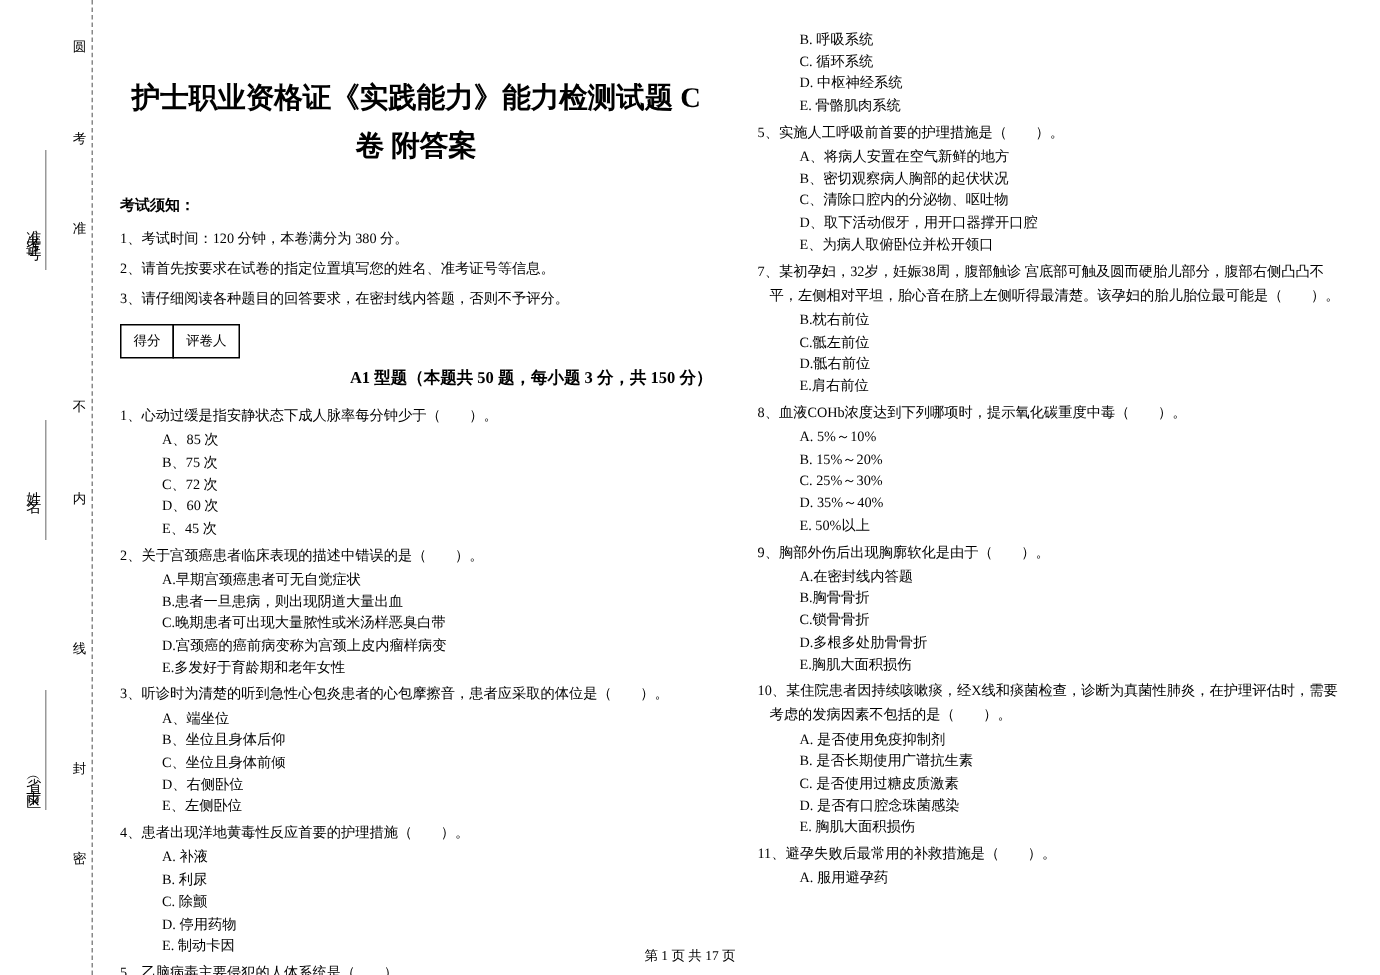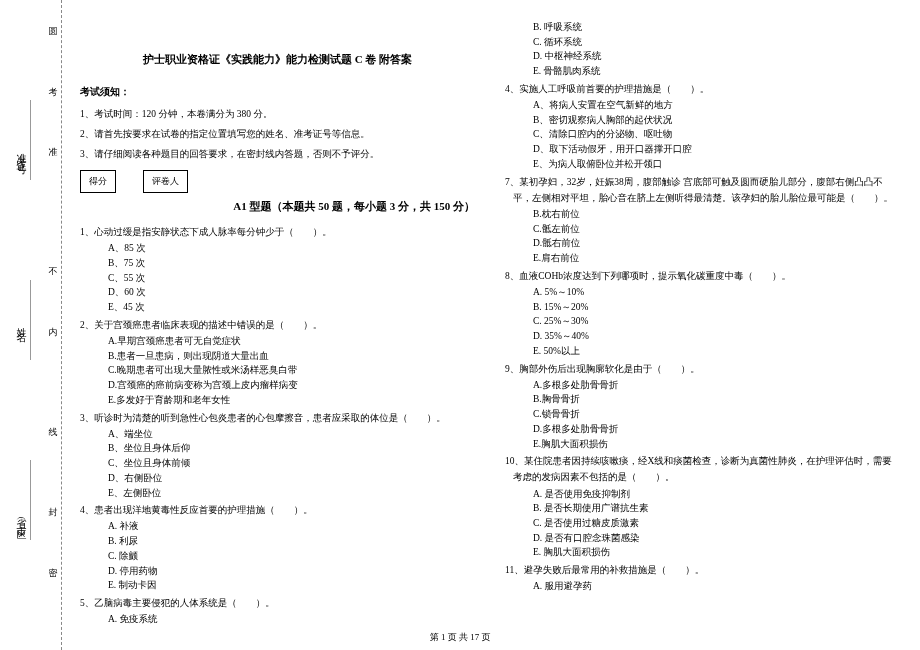--- a/index.html
+++ b/index.html
@@ -62,36 +62,35 @@
       gap: 30px;
     }
     .column {
       flex: 1;
       font-size: 9.5px;
       line-height: 1.7;
     }
     .title {
       text-align: center;
       font-weight: bold;
-      font-size: 11px;
+      font-size: 19px;
       margin: 30px 0 14px;
     }
     .section-head {
       font-weight: bold;
       font-size: 10px;
       margin: 5px 0 6px;
     }
     .instruction {
       margin: 4px 0;
       font-size: 9.5px;
     }
     .score-box {
       display: flex;
       margin: 8px 0 4px;
-      gap: 28px;
     }
     .score-cell {
       border: 1px solid #000;
       padding: 3px 8px;
       font-size: 9px;
       margin-right: -1px;
     }
     .subtitle {
       text-align: right;
       font-weight: bold;
@@ -147,21 +146,21 @@
 
     <div class="score-box">
       <div class="score-cell">得分</div>
       <div class="score-cell">评卷人</div>
     </div>
     <div class="subtitle">A1 型题（本题共 50 题，每小题 3 分，共 150 分）</div>
 
     <div class="question">1、心动过缓是指安静状态下成人脉率每分钟少于（　　）。</div>
     <div class="option">A、85 次</div>
     <div class="option">B、75 次</div>
-    <div class="option">C、55 次</div>
+    <div class="option">C、72 次</div>
     <div class="option">D、60 次</div>
     <div class="option">E、45 次</div>
 
     <div class="question">2、关于宫颈癌患者临床表现的描述中错误的是（　　）。</div>
     <div class="option">A.早期宫颈癌患者可无自觉症状</div>
     <div class="option">B.患者一旦患病，则出现阴道大量出血</div>
     <div class="option">C.晚期患者可出现大量脓性或米汤样恶臭白带</div>
     <div class="option">D.宫颈癌的癌前病变称为宫颈上皮内瘤样病变</div>
     <div class="option">E.多发好于育龄期和老年女性</div>
 
@@ -182,42 +181,42 @@
     <div class="question">5、乙脑病毒主要侵犯的人体系统是（　　）。</div>
     <div class="option">A. 免疫系统</div>
   </div>
 
   <div class="column">
     <div class="option">B. 呼吸系统</div>
     <div class="option">C. 循环系统</div>
     <div class="option">D. 中枢神经系统</div>
     <div class="option">E. 骨骼肌肉系统</div>
 
-    <div class="question">4、实施人工呼吸前首要的护理措施是（　　）。</div>
+    <div class="question">5、实施人工呼吸前首要的护理措施是（　　）。</div>
     <div class="option">A、将病人安置在空气新鲜的地方</div>
     <div class="option">B、密切观察病人胸部的起伏状况</div>
     <div class="option">C、清除口腔内的分泌物、呕吐物</div>
     <div class="option">D、取下活动假牙，用开口器撑开口腔</div>
     <div class="option">E、为病人取俯卧位并松开领口</div>
 
     <div class="question">7、某初孕妇，32岁，妊娠38周，腹部触诊 宫底部可触及圆而硬胎儿部分，腹部右侧凸凸不平，左侧相对平坦，胎心音在脐上左侧听得最清楚。该孕妇的胎儿胎位最可能是（　　）。</div>
     <div class="option">B.枕右前位</div>
     <div class="option">C.骶左前位</div>
     <div class="option">D.骶右前位</div>
     <div class="option">E.肩右前位</div>
 
     <div class="question">8、血液COHb浓度达到下列哪项时，提示氧化碳重度中毒（　　）。</div>
     <div class="option">A. 5%～10%</div>
     <div class="option">B. 15%～20%</div>
     <div class="option">C. 25%～30%</div>
     <div class="option">D. 35%～40%</div>
     <div class="option">E. 50%以上</div>
 
     <div class="question">9、胸部外伤后出现胸廓软化是由于（　　）。</div>
-    <div class="option">A.多根多处肋骨骨折</div>
+    <div class="option">A.在密封线内答题</div>
     <div class="option">B.胸骨骨折</div>
     <div class="option">C.锁骨骨折</div>
     <div class="option">D.多根多处肋骨骨折</div>
     <div class="option">E.胸肌大面积损伤</div>
 
     <div class="question">10、某住院患者因持续咳嗽痰，经X线和痰菌检查，诊断为真菌性肺炎，在护理评估时，需要考虑的发病因素不包括的是（　　）。</div>
     <div class="option">A. 是否使用免疫抑制剂</div>
     <div class="option">B. 是否长期使用广谱抗生素</div>
     <div class="option">C. 是否使用过糖皮质激素</div>
     <div class="option">D. 是否有口腔念珠菌感染</div>

